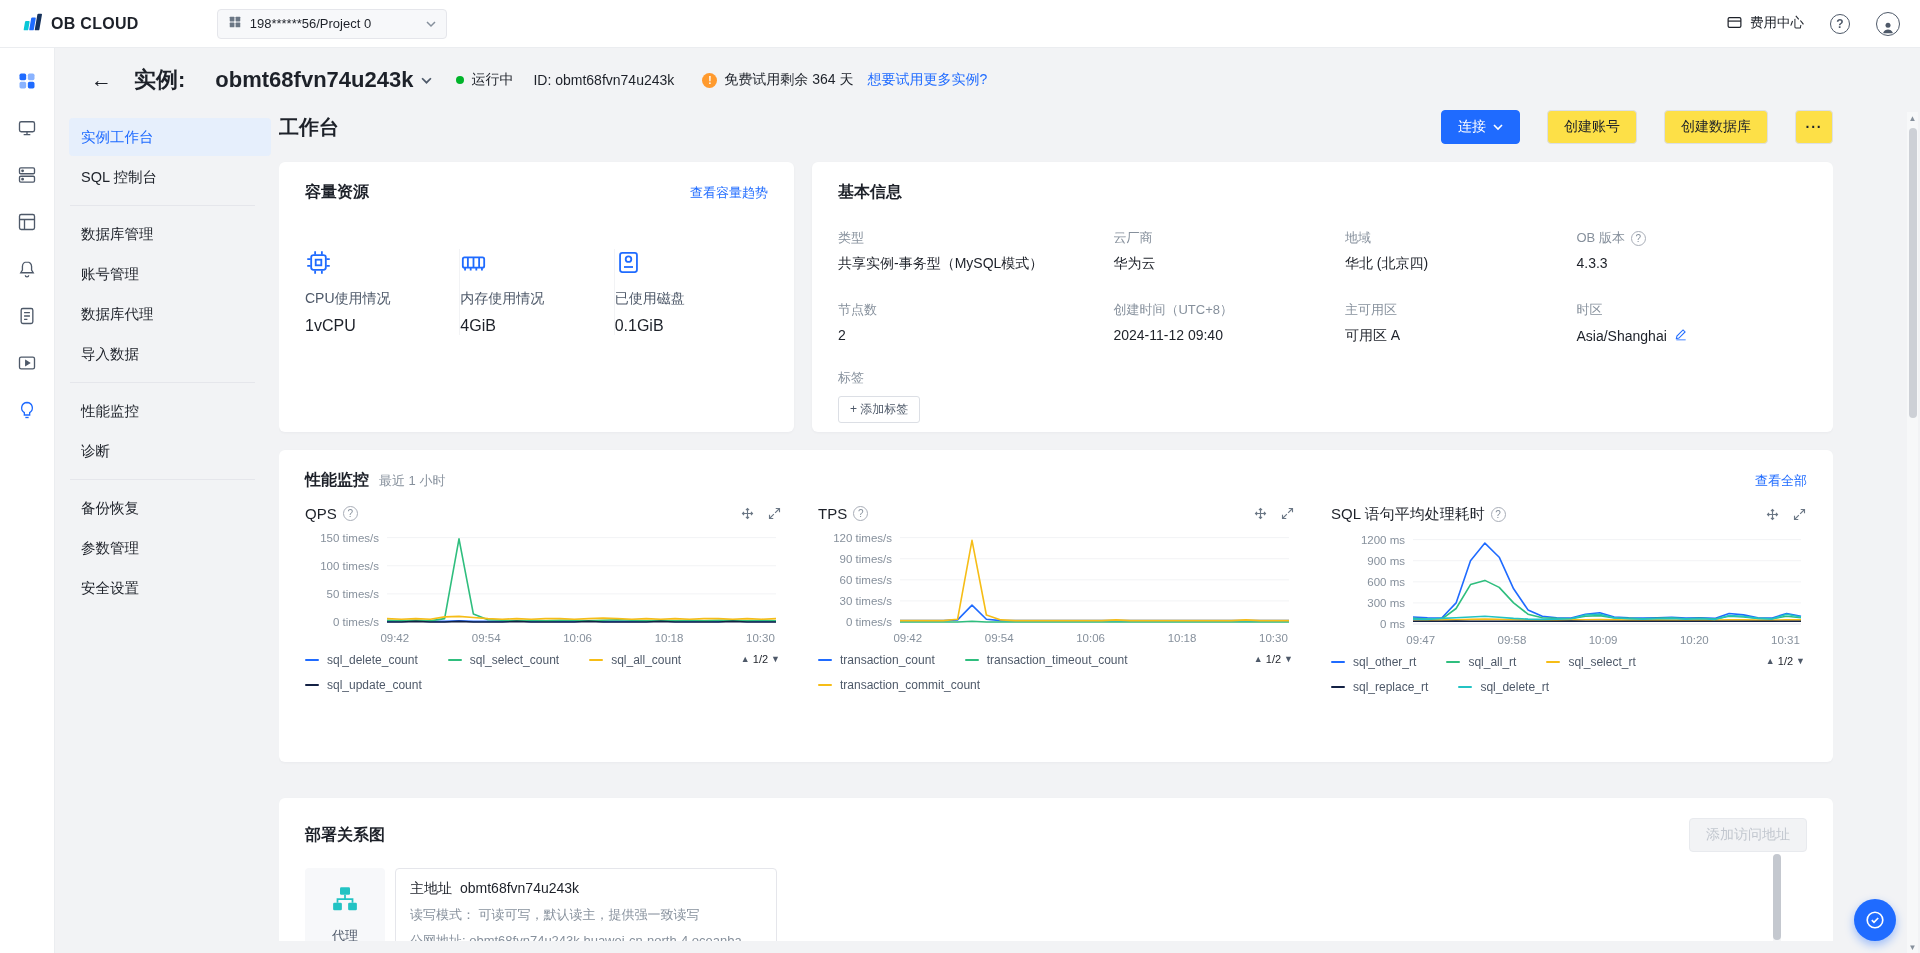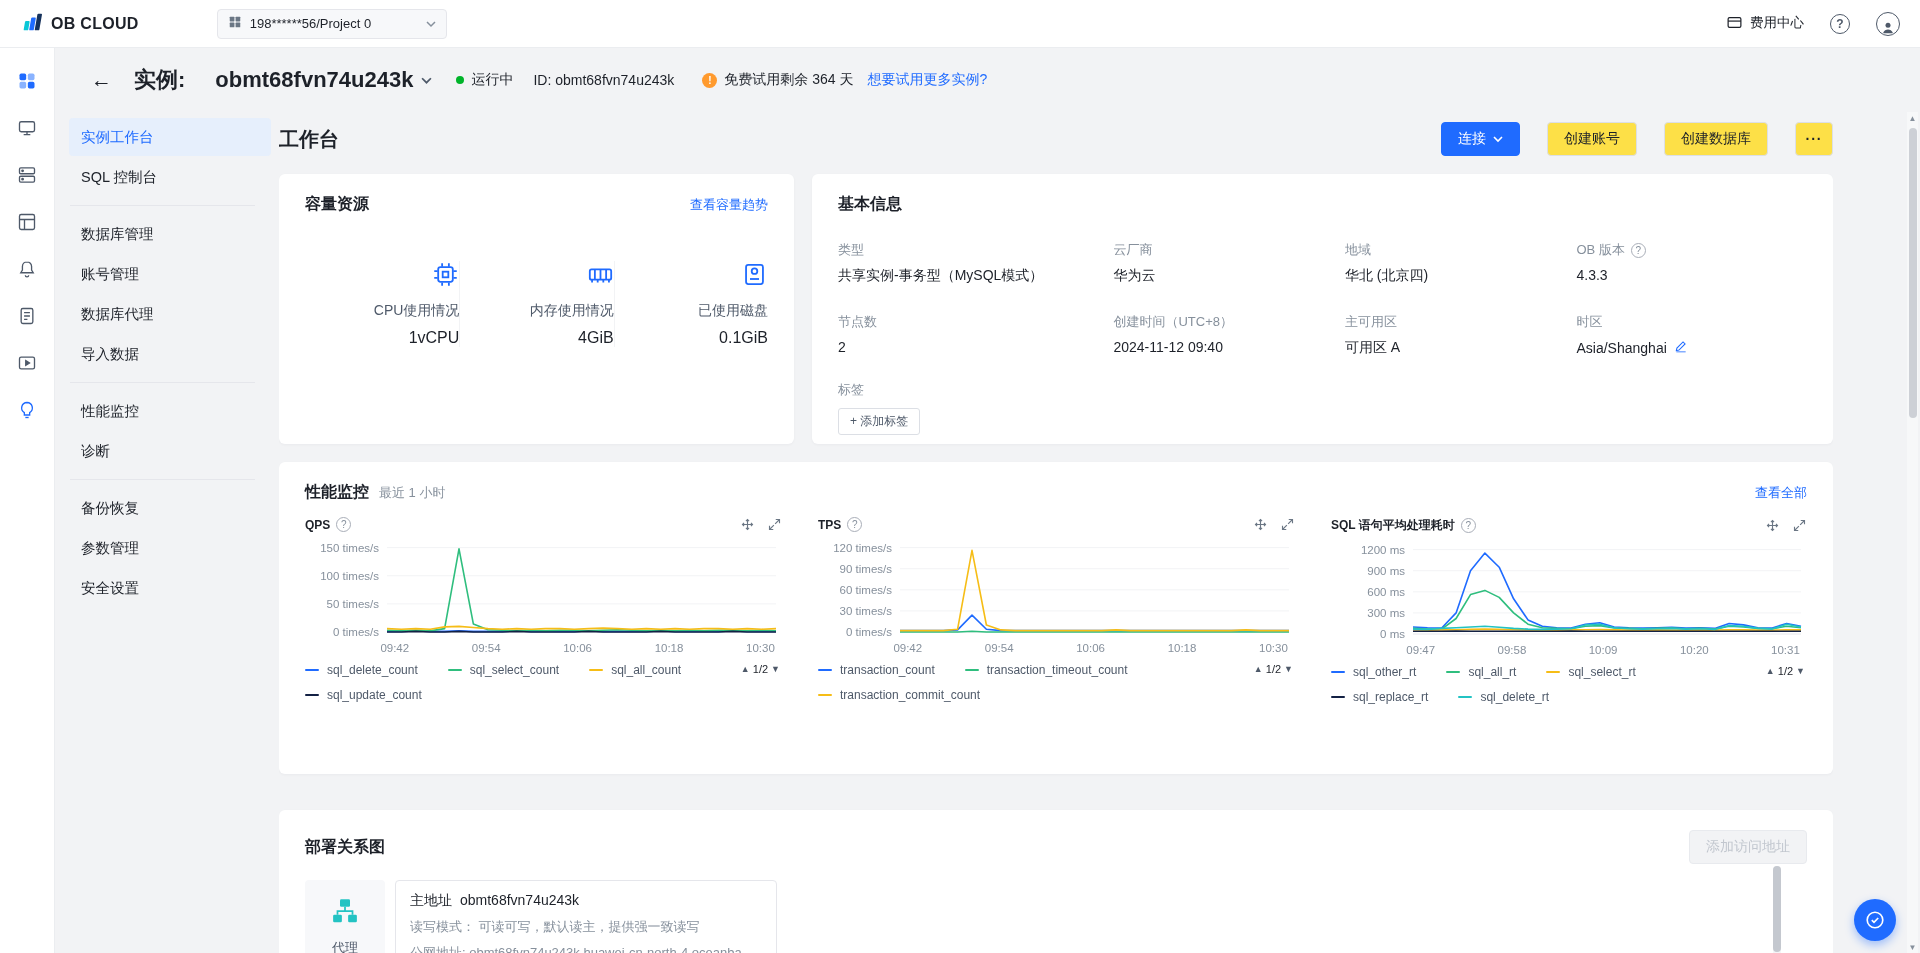--- a/index.html
+++ b/index.html
@@ -44,59 +44,59 @@
   .trial-link { margin-left:14px; }
 
   
   .sidebar { position:absolute; left:55px; top:100px; width:224px; bottom:0; padding-top:16px; }
   .side-item { height:38px; margin:2px 8px 2px 14px; display:flex; align-items:center;
     padding-left:12px; font-size:14.5px; border-radius:4px; cursor:pointer; color:#1d2129; }
   .side-item.active { background:#e6effc; color:#1f6bff; }
   .side-div { height:1px; background:#e5e6eb; margin:9px 24px 9px 15px; }
 
   
-  .main { position:absolute; left:279px; top:112px; width:1554px; height:841px; overflow:hidden; }
+  .main { position:absolute; left:279px; top:100px; width:1554px; height:841px; overflow:hidden; }
   .wb-row { display:flex; align-items:center; justify-content:space-between; padding:10px 0 18px; }
   .wb-title { font-size:20px; font-weight:bold; }
   .wb-actions { display:flex; gap:27px; }
   .btn { height:34px; display:inline-flex; align-items:center; justify-content:center; gap:7px;
     padding:0 16px; font-size:14px; border-radius:4px; border:1px solid #dcdfe5; background:#fde047;
     color:#1d2129; cursor:pointer; font-family:inherit; }
   .btn-primary { background:#1f6bff; border-color:#1f6bff; color:#fff; }
   .btn-square { width:38px; padding:0; font-weight:bold; letter-spacing:1px; }
   .btn-disabled { background:#f2f3f5; color:#c2c7cf; border-color:#e8eaee; cursor:default; }
 
   .card { background:#fff; border-radius:6px; padding:20px 26px; box-shadow:0 1px 3px rgba(31,35,41,.04); }
   .card-head { display:flex; align-items:center; justify-content:space-between; }
   .card-title { font-size:16px; font-weight:bold; }
   .small-link { font-size:13px; color:#1f6bff; cursor:pointer; }
 
   .cards-row { display:flex; gap:18px; }
   .capacity-card { width:515px; height:270px; }
-  .metrics { margin-top:46px; display:grid; grid-template-columns:repeat(3,1fr); text-align:right; }
+  .metrics { margin-top:46px; display:grid; grid-template-columns:repeat(3,1fr); text-align:left; }
   .metric + .metric { border-left:1px solid #f2f3f5; }
   .metric-label { font-size:14px; color:#4e5969; margin-top:10px; }
   .metric-value { font-size:16px; color:#1d2129; margin-top:9px; }
 
   .basicinfo-card { flex:1; height:270px; }
   .bi-grid { margin-top:26px; display:grid; grid-template-columns:1.2fr 1fr 1fr 1.05fr; row-gap:28px; column-gap:12px; }
   .bi-label { font-size:13px; color:#86909c; display:flex; align-items:center; gap:6px; }
   .bi-value { font-size:14px; color:#1d2129; margin-top:8px; display:flex; align-items:center; gap:7px; }
   .qmark { width:15px; height:15px; border:1px solid #a9aeb8; border-radius:50%; color:#86909c;
     font-size:10px; display:inline-flex; align-items:center; justify-content:center; cursor:pointer; }
   .tag-block { margin-top:24px; }
   .tag-btn { margin-top:9px; font-size:12px; color:#4e5969; border:1px solid #dcdfe5; background:#fff;
     border-radius:3px; padding:4px 11px; display:inline-flex; align-items:center; cursor:pointer; }
 
   .perf-card { margin-top:18px; height:312px; }
   .perf-left { display:flex; align-items:baseline; gap:10px; }
   .perf-sub { font-size:13px; color:#86909c; }
   .charts { margin-top:14px; display:grid; grid-template-columns:repeat(3,1fr); gap:36px; }
   .chart-head { display:flex; align-items:center; gap:6px; }
-  .chart-title { font-size:12px; font-weight:bold; }
+  .chart-title { font-size:15px; font-weight:normal; }
   .chart-tools { margin-left:auto; display:flex; gap:12px; }
   .chart-tools svg { cursor:pointer; }
   .chart-canvas { height:122px; margin-top:4px; }
   .chart-canvas text { font-size:11.5px; fill:#86909c; }
   .chart-legend { position:relative; margin-top:4px; display:flex; flex-wrap:wrap;
     column-gap:30px; row-gap:9px; padding-right:100px; min-height:44px; align-content:flex-start; }
   .legend-item { display:inline-flex; align-items:center; gap:8px; font-size:12px; color:#4e5969; cursor:pointer; height:16px; }
   .legend-mark { width:14px; height:2.5px; border-radius:2px; display:inline-block; }
   .legend-pager { position:absolute; right:2px; top:1px; display:flex; align-items:center; gap:3px;
     font-size:11px; color:#1d2129; }

